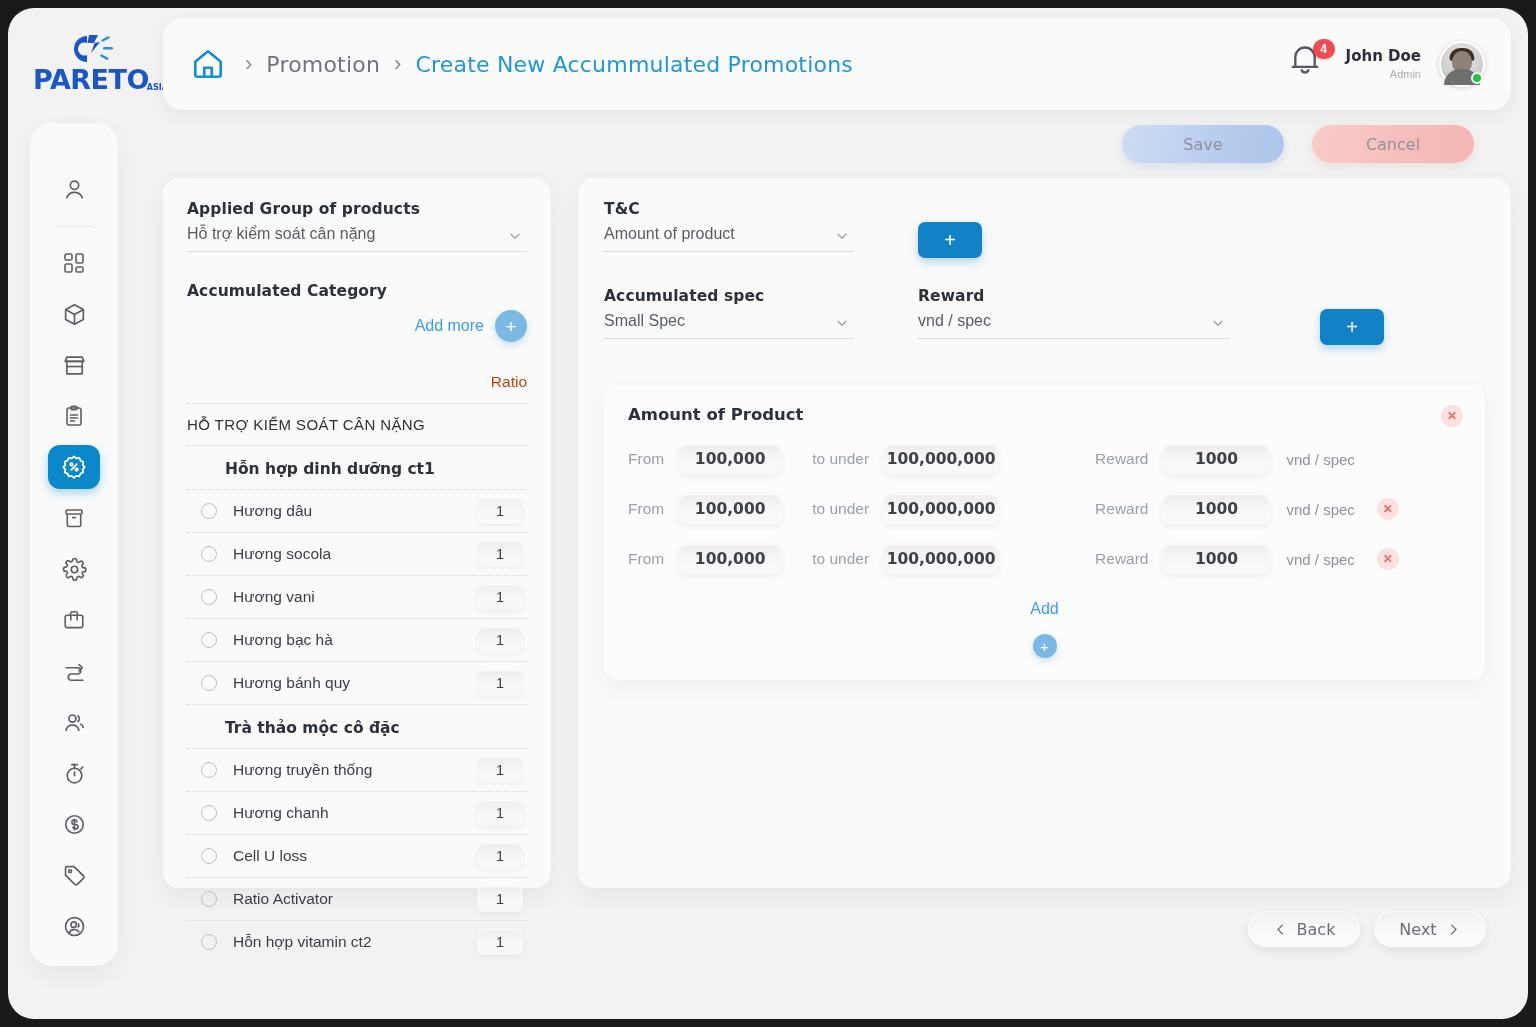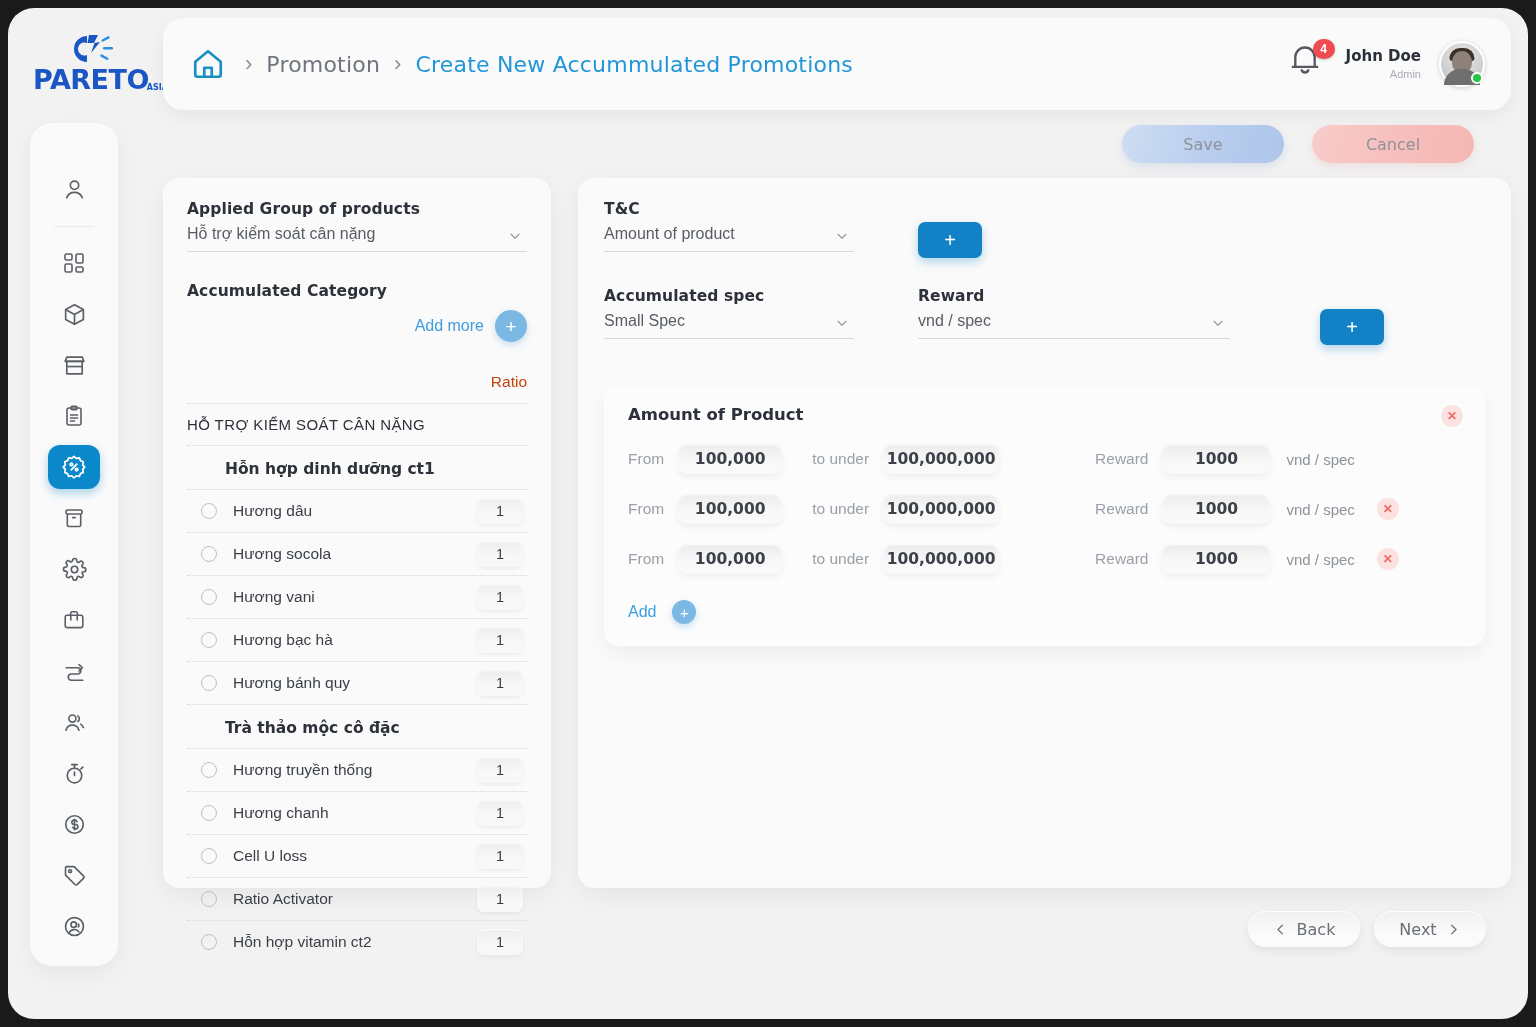--- a/index.html
+++ b/index.html
@@ -252,21 +252,21 @@
     box-shadow: inset 0 1px 2px rgba(255,255,255,.95), 0 3px 6px rgba(0,0,0,.06);
     font-size: 15.5px; font-weight: 700; color: #3c4149;
     display: flex; align-items: center; justify-content: center;
     font-family: "DejaVu Sans", sans-serif;
   }
   .w-from { width: 104px; margin-left: 14px; }
   .w-to   { width: 116px; margin-left: 14px; }
   .w-rw   { width: 108px; margin-left: 14px; }
   .unit { font-size: 15px; color: #8d929a; margin-left: 16px; }
 
-  .add-row { display: flex; align-items: center; gap: 16px; margin-top: 26px; }
+  .add-row { display: flex; align-items: center; gap: 16px; margin-top: 26px; flex-direction: column; }
   .add-txt { font-size: 16px; color: #3d9de0; cursor: pointer; }
 
   
   .bottom-nav {
     position: absolute; right: 42px; bottom: 72px;
     display: flex; gap: 14px;
   }
   .nav-btn {
     width: 112px; height: 36px; border: none; border-radius: 20px;
     background: linear-gradient(180deg,#f0f0f0 0%,#fbfbfb 70%);

